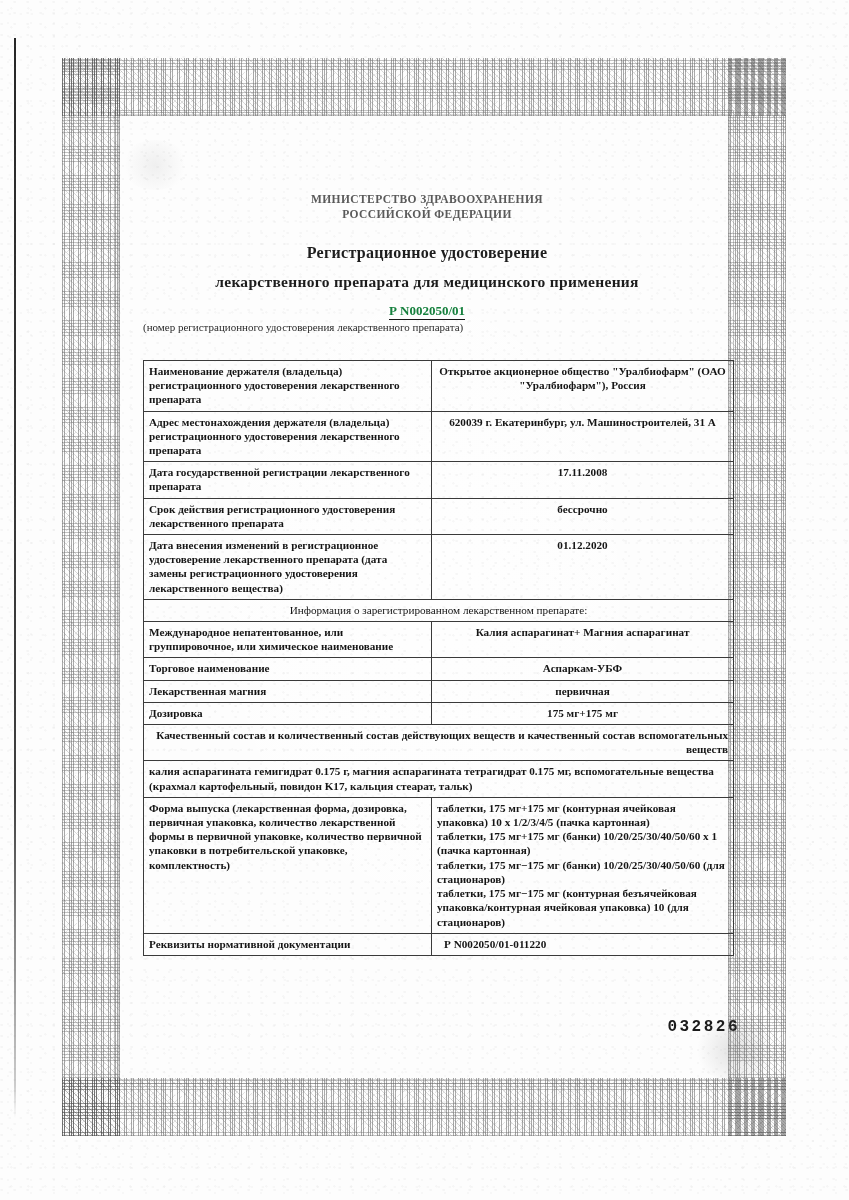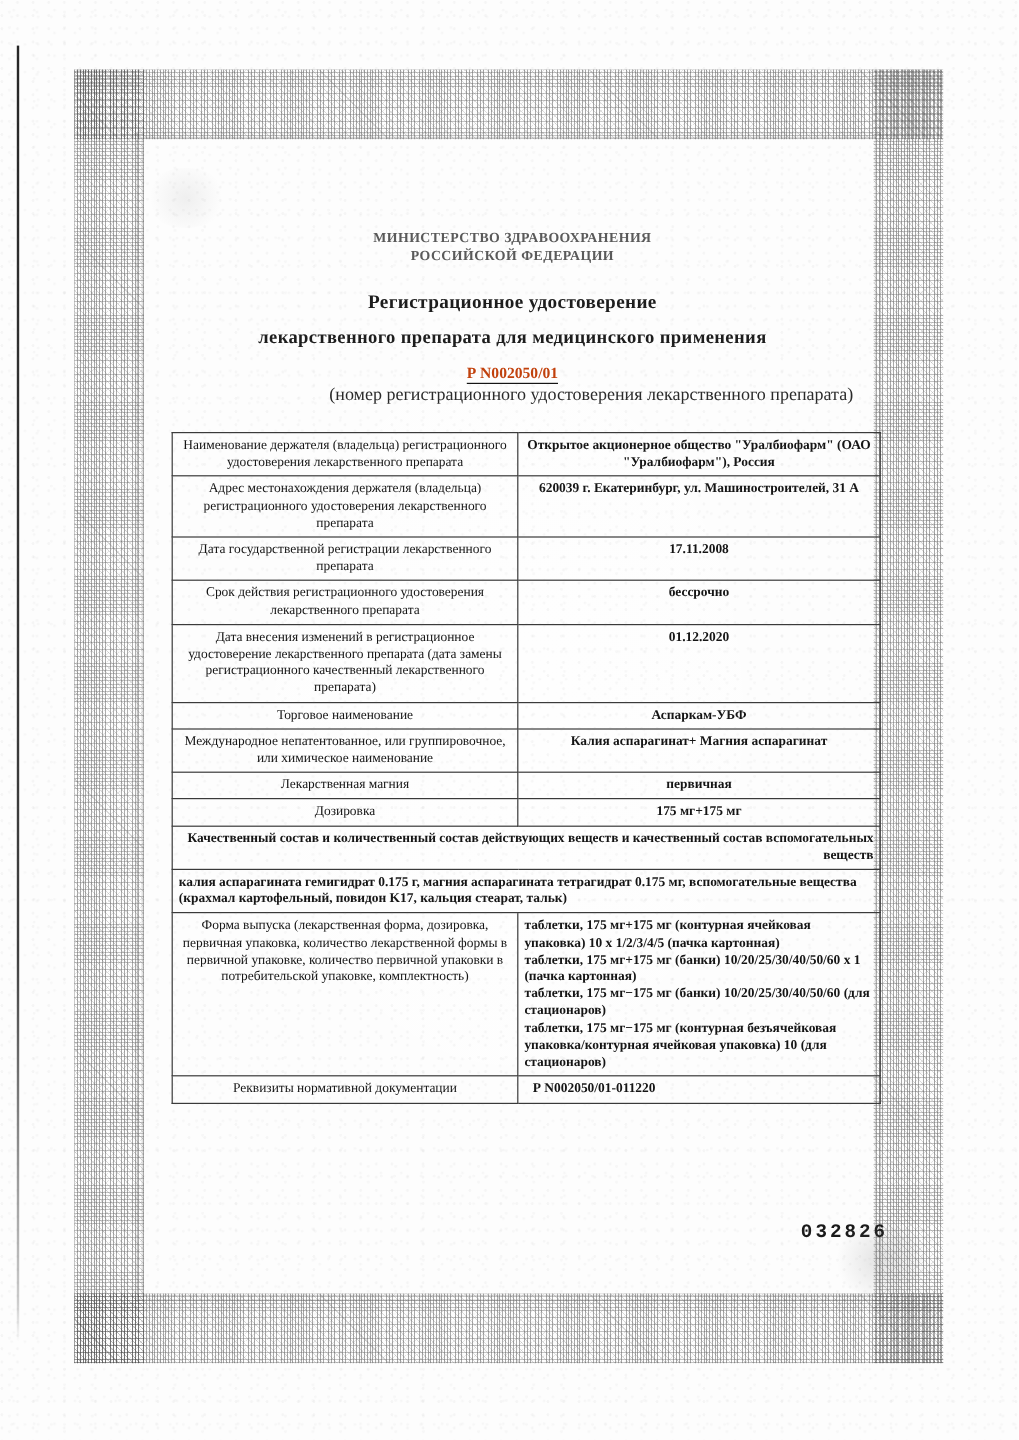--- a/index.html
+++ b/index.html
@@ -132,32 +132,32 @@
   }
   .doc-title .line2 { font-size: 15.5px; }
 
   .reg-number {
     position: absolute;
     left: 143px; top: 303px;
     width: 568px;
     text-align: center;
     font-size: 13px;
     font-weight: 700;
-    color: #c2410c;
+    color: #15803d;
   }
   .reg-number span {
     border-bottom: 1.4px solid #151515;
     padding-bottom: 1px;
   }
   .reg-number-caption {
     position: absolute;
     left: 143px; top: 321px;
     width: 568px;
-    text-align: right;
-    font-size: 15px;
+    text-align: left;
+    font-size: 11px;
     color: #2a2a2a;
   }
 
   
   table.reg-table {
     position: absolute;
     left: 143px;
     top: 360px;
     width: 568px;
     border-collapse: collapse;
@@ -166,22 +166,21 @@
   table.reg-table td {
     border: 1px solid #3a3a3a;
     padding: 3px 5px 4px 5px;
     vertical-align: top;
     font-size: 11.2px;
     line-height: 14.2px;
     color: #151515;
   }
   td.label {
     width: 277px;
-    font-weight: 400;
-    text-align: center;
+    font-weight: 700;
   }
   td.value {
     width: 291px;
     text-align: center;
     font-weight: 700;
     vertical-align: middle;
   }
   td.value-left {
     text-align: left;
     vertical-align: top;
@@ -271,33 +270,36 @@
           <td class="label">Дата государственной регистрации лекарственного препарата</td>
           <td class="value val-bold">17.11.2008</td>
         </tr>
 
         <tr>
           <td class="label">Срок действия регистрационного удостоверения лекарственного препарата</td>
           <td class="value">бессрочно</td>
         </tr>
 
         <tr>
-          <td class="label">Дата внесения изменений в регистрационное удостоверение лекарственного препарата (дата замены регистрационного качественный лекарственного препарата)</td>
+          <td class="label">Дата внесения изменений в регистрационное удостоверение лекарственного препарата (дата замены регистрационного удостоверения лекарственного вещества)</td>
           <td class="value">01.12.2020</td>
         </tr>
 
+        <tr>
+          <td class="section" colspan="2">Информация о зарегистрированном лекарственном препарате:</td>
+        </tr>
+
+        <tr>
+          <td class="label">Международное непатентованное, или группировочное, или химическое наименование</td>
+          <td class="value">Калия аспарагинат+ Магния аспарагинат</td>
+        </tr>
 
         <tr>
           <td class="label">Торговое наименование</td>
           <td class="value val-bold">Аспаркам-УБФ</td>
-        </tr>
-
-        <tr>
-          <td class="label">Международное непатентованное, или группировочное, или химическое наименование</td>
-          <td class="value">Калия аспарагинат+ Магния аспарагинат</td>
         </tr>
 
         <tr>
           <td class="label">Лекарственная магния</td>
           <td class="value">первичная</td>
         </tr>
 
         <tr>
           <td class="label">Дозировка</td>
           <td class="value">175 мг+175 мг</td>

